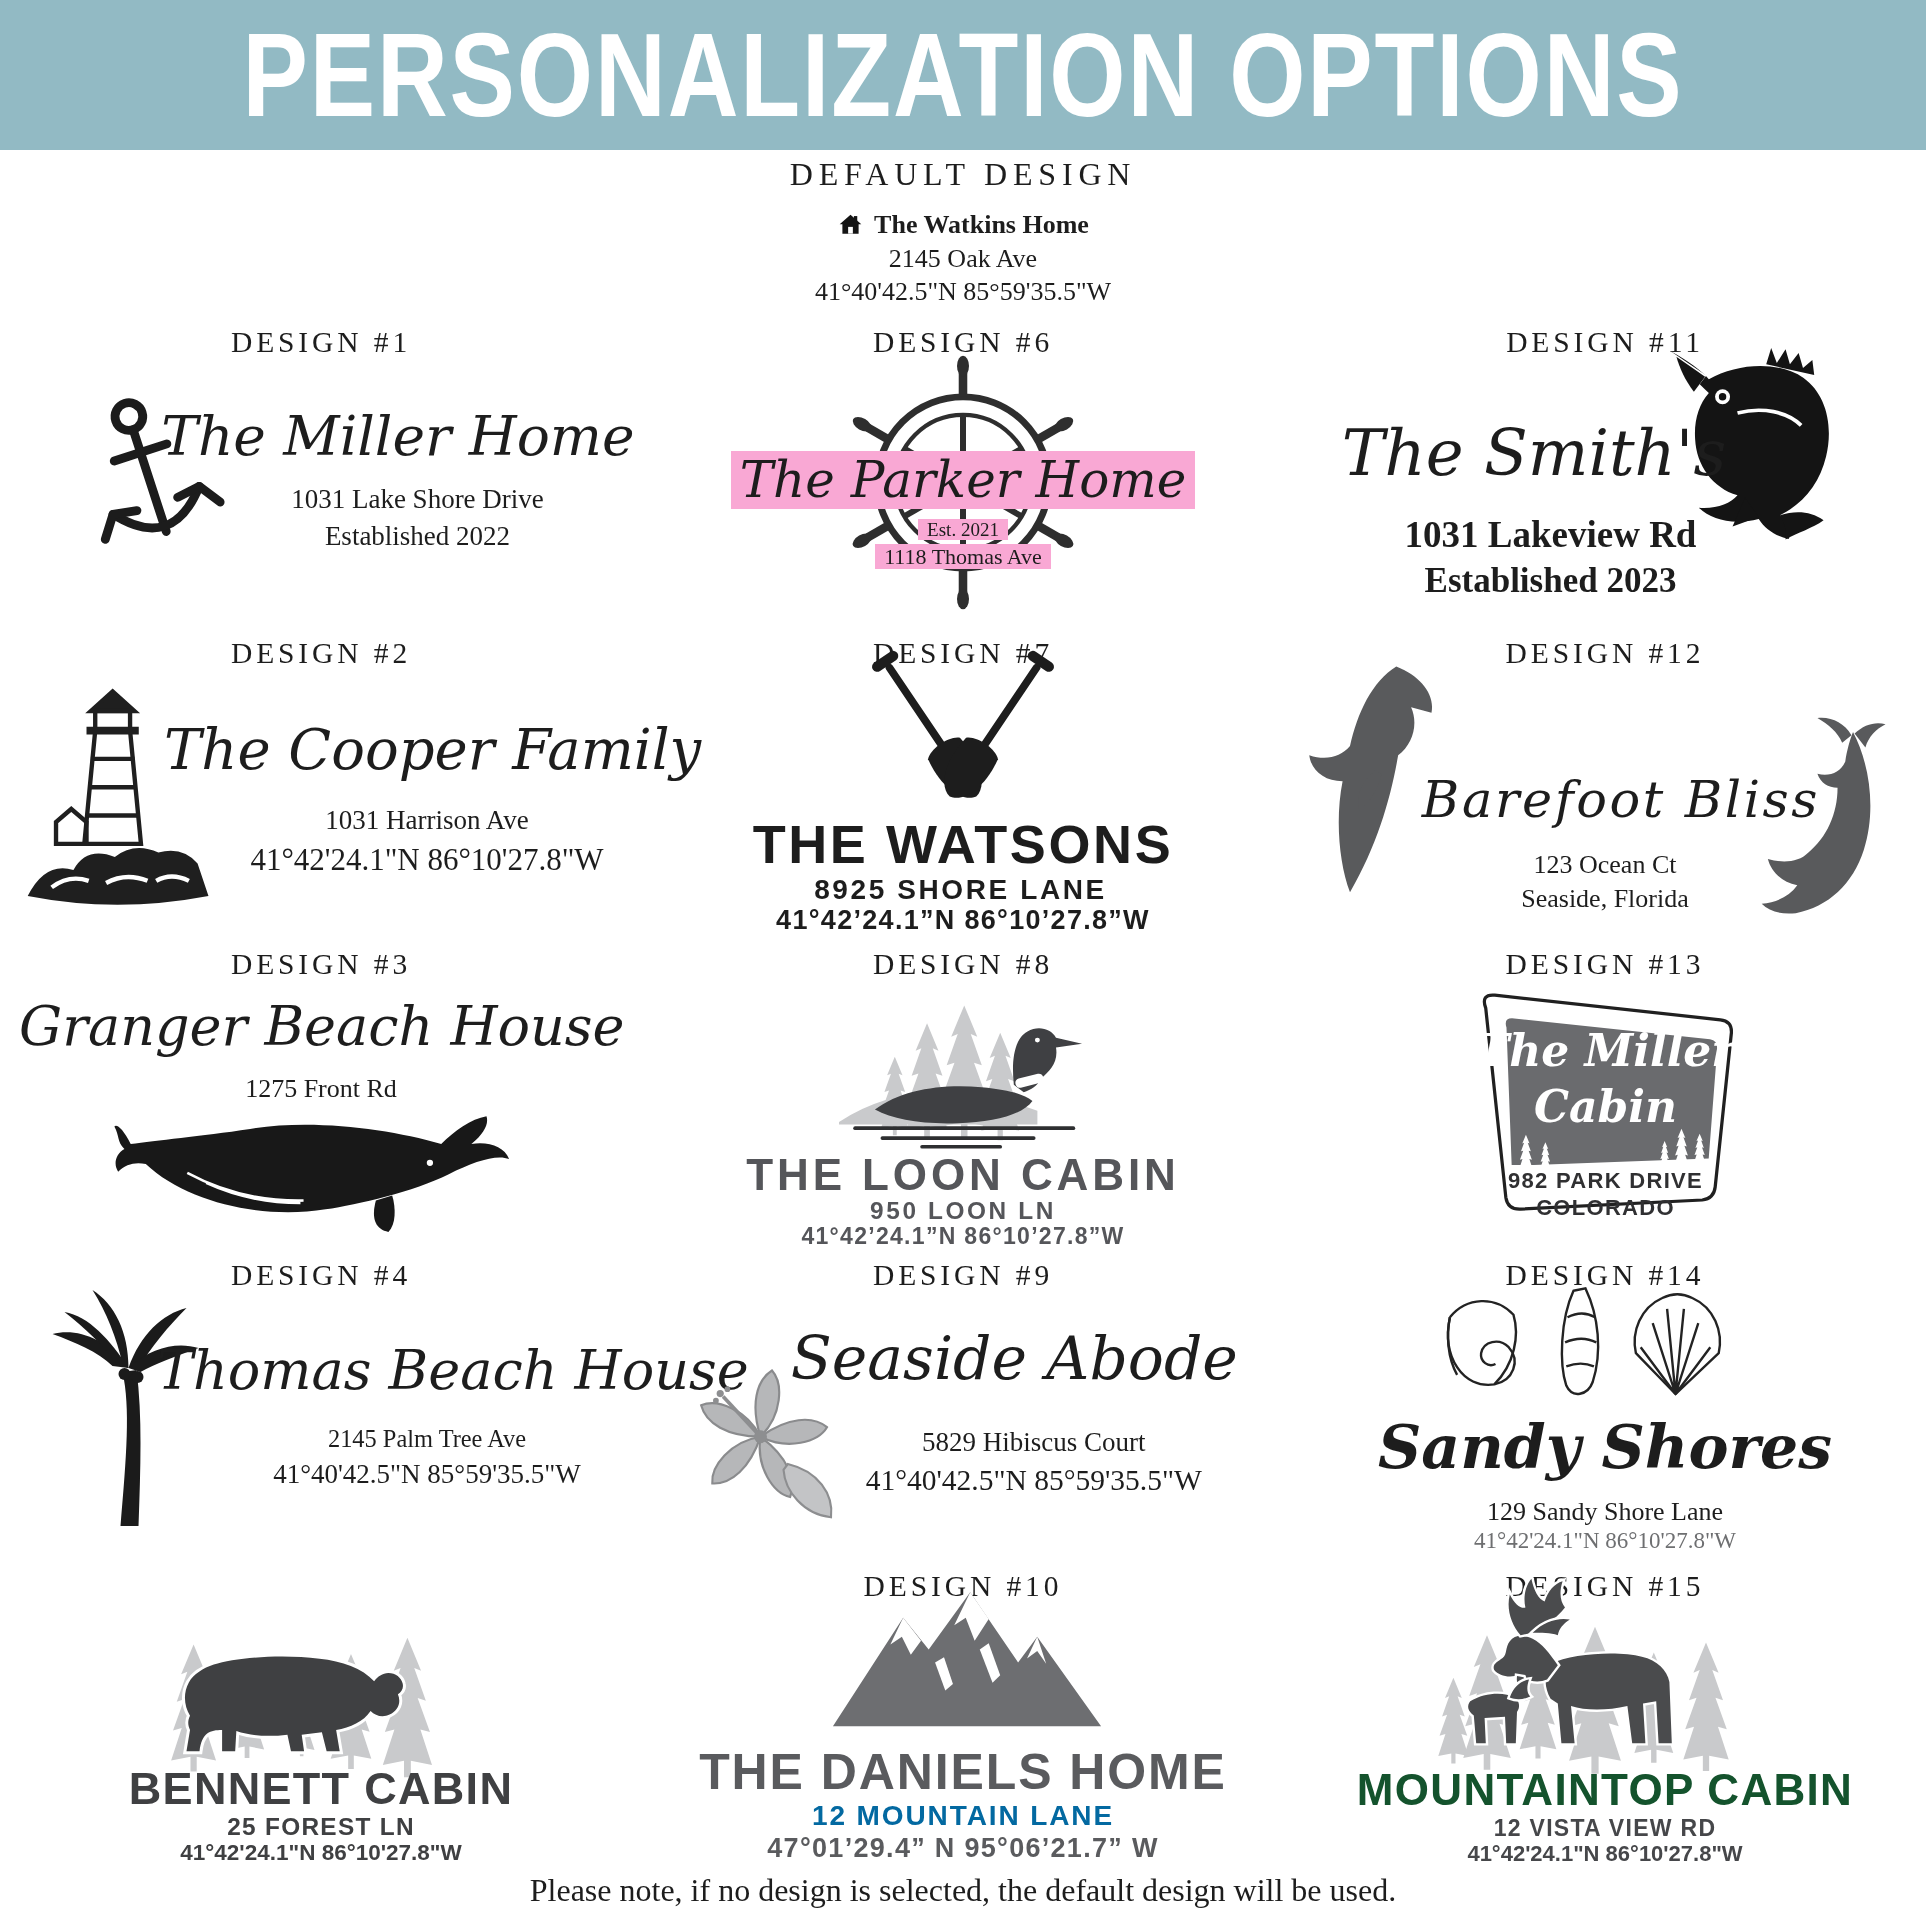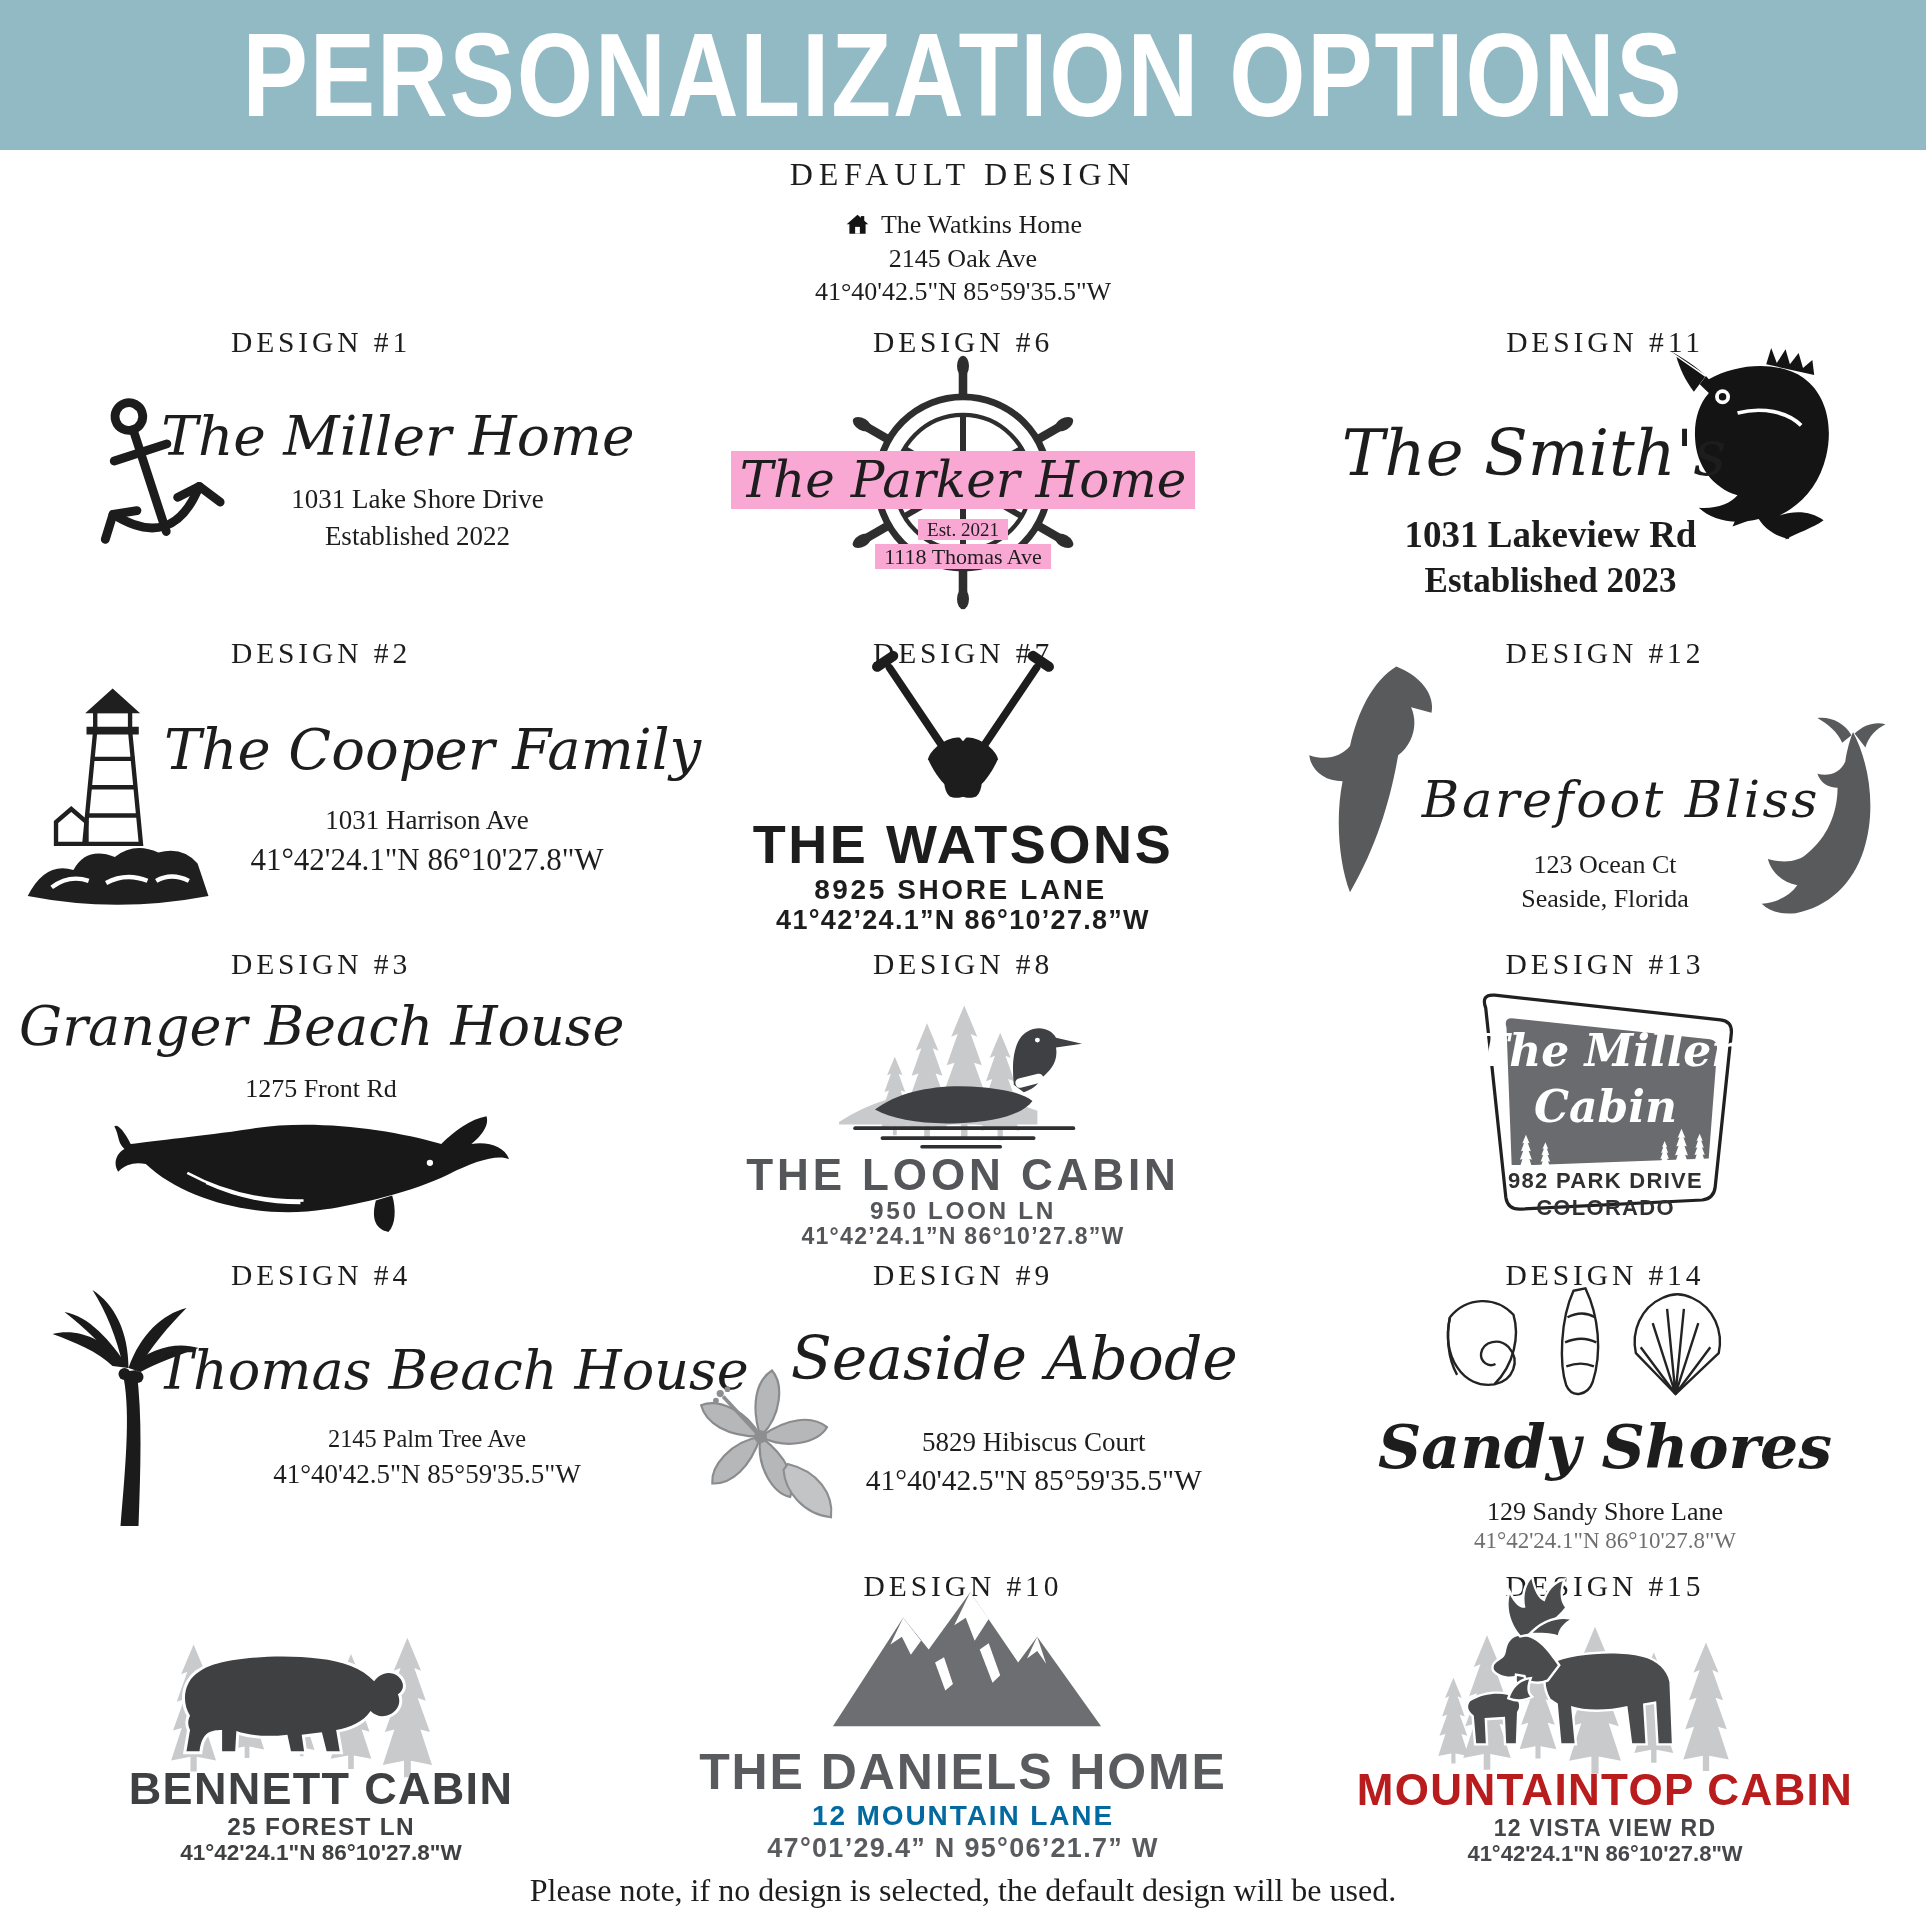--- a/index.html
+++ b/index.html
@@ -8,21 +8,21 @@
 
   
   .banner{position:absolute;left:0;top:0;width:1926px;height:150px;
           background:var(--banner-bg,#92bac4);display:flex;align-items:center;justify-content:center;}
   .banner-title{font-family:"Liberation Sans", sans-serif;font-weight:700;font-size:98px;
                 color:var(--banner-fg,#ffffff);letter-spacing:1.9px;transform:scaleY(1.22);white-space:nowrap;}
 
   
   .default-block{position:absolute;left:0;top:156px;width:1926px;text-align:center;}
   .default-label{font-size:32px;letter-spacing:5.8px;}
-  .default-name-row{margin-top:16.7px;display:flex;align-items:center;justify-content:center;gap:10px;}
+  .default-name-row{margin-top:16.7px;display:flex;align-items:center;justify-content:center;gap:10px;font-weight:bold;}
   .default-name{font-size:26px;}
   .default-line{font-size:26px;margin-top:3.9px;}
 
   
   .grid{position:absolute;left:0;top:308px;width:1926px;display:grid;
         grid-template-columns:repeat(3,642px);grid-auto-rows:311px;}
   .cell{position:relative;}
   .design-label{position:absolute;left:0;right:0;top:18px;text-align:center;
                 font-size:29.5px;letter-spacing:3.9px;}
   .abs{position:absolute;text-align:center;}
@@ -112,21 +112,21 @@
   .c12-l2{left:0;right:0;top:288px;font-size:22.5px;color:#3f4042;}
 
   
   .c13-art{position:absolute;left:182px;top:20.5px;width:286px;height:166px;}
   .c13-name{left:0;right:0;top:191px;font-size:50px;color:#5a5b5e;letter-spacing:1.9px;}
   .c13-l1{left:0;right:0;top:248px;font-size:28px;color:#0369a1;letter-spacing:1.9px;}
   .c13-l2{left:0;right:0;top:281px;font-size:27px;color:#5a5b5e;letter-spacing:1.3px;}
 
   
   .c14-art{position:absolute;left:117px;top:10.3px;width:376px;height:198px;}
-  .c14-name{left:0;right:0;top:213px;font-size:44px;color:#b91c1c;letter-spacing:1.3px;}
+  .c14-name{left:0;right:0;top:213px;font-size:44px;color:#14532d;letter-spacing:1.3px;}
   .c14-l1{left:0;right:0;top:263px;font-size:23px;color:#46474a;letter-spacing:1.3px;}
   .c14-l2{left:0;right:0;top:289px;font-size:22px;color:#46474a;}
 
   
   .footer{position:absolute;left:0;top:1872px;width:1926px;text-align:center;font-size:32px;}
 </style>
 </head>
 <body>
 
 <div class="page">

